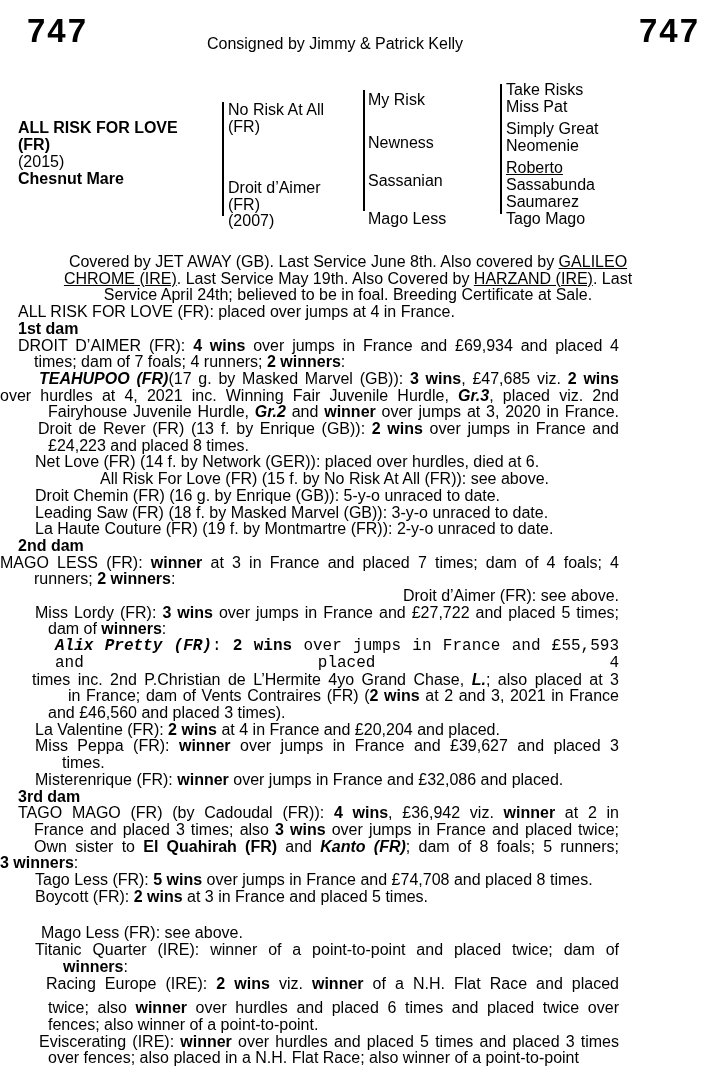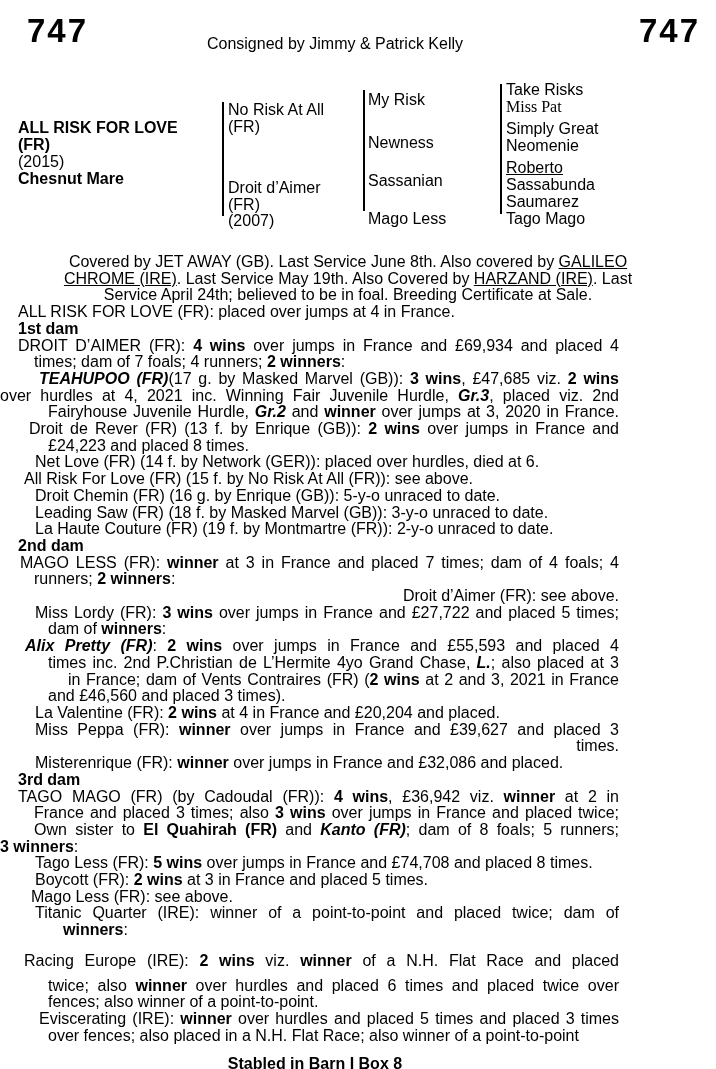--- a/index.html
+++ b/index.html
@@ -53,21 +53,21 @@
 <div class="pit" style="left: 228px; top: 102px;">No Risk At All</div>
     <div class="pit" style="left: 228px; top: 118.5px;">(FR)</div>
     <div class="pit" style="left: 228px; top: 180px;">Droit d’Aimer</div>
     <div class="pit" style="left: 228px; top: 196.5px;">(FR)</div>
     <div class="pit" style="left: 228px; top: 213px;">(2007)</div>
     <div class="pit" style="left: 368px; top: 92px;">My Risk</div>
     <div class="pit" style="left: 368px; top: 135px;">Newness</div>
     <div class="pit" style="left: 368px; top: 173px;">Sassanian</div>
     <div class="pit" style="left: 368px; top: 211px;">Mago Less</div>
     <div class="pit" style="left: 506px; top: 82px;">Take Risks</div>
-    <div class="pit" style="left: 506px; top: 99px; font-family: Liberation Serif, serif;">Miss Pat</div>
+    <div class="pit" style="left: 506px; top: 99px;">Miss Pat</div>
     <div class="pit" style="left: 506px; top: 121px;">Simply Great</div>
     <div class="pit" style="left: 506px; top: 138px;">Neomenie</div>
     <div class="pit" style="left: 506px; top: 160px; text-decoration: underline;">Roberto</div>
     <div class="pit" style="left: 506px; top: 177px;">Sassabunda</div>
     <div class="pit" style="left: 506px; top: 194px;">Saumarez</div>
     <div class="pit" style="left: 506px; top: 211px;">Tago Mago</div>
   </div>
 
 <div id="main">
   <div id="covering">
@@ -76,51 +76,51 @@
       <div class="cov"><span>Service April 24th; believed to be in foal. Breeding Certificate at Sale.</span></div>
     </div>
   <div id="bodytext">
       <div class="bl m" style="padding-left: 18px;"><span>ALL RISK FOR LOVE (FR): placed over jumps at 4 in France.</span></div>
       <div class="bl h" style="padding-left: 18px;"><span>1st dam</span></div>
       <div class="bl d jst" style="padding-left: 18px;"><span>DROIT D’AIMER (FR): </span><span class="b">4 wins</span><span> over jumps in France and £69,934 and placed 4</span></div>
       <div class="bl d" style="padding-left: 34px;"><span>times; dam of 7 foals; 4 runners; </span><span class="b">2 winners</span><span>:</span></div>
       <div class="bl p2 jst" style="padding-left: 39px;"><span class="b i">TEAHUPOO (FR)</span><span>(17 g. by Masked Marvel (GB)): </span><span class="b">3 wins</span><span>, £47,685 viz. </span><span class="b">2 wins</span></div>
       <div class="bl p2 jst" style=""><span>over hurdles at 4, 2021 inc. Winning Fair Juvenile Hurdle, </span><span class="b i">Gr.3</span><span>, placed viz. 2nd</span></div>
       <div class="bl p2 jst" style="padding-left: 48px;"><span>Fairyhouse Juvenile Hurdle, </span><span class="b i">Gr.2</span><span> and </span><span class="b">winner</span><span> over jumps at 3, 2020 in France.</span></div>
-      <div class="bl p1 jst" style="padding-left: 29px;"><span>Droit de Rever (FR) (13 f. by Enrique (GB)): </span><span class="b">2 wins</span><span> over jumps in France and</span></div>
+      <div class="bl p1 jst" style="padding-left: 38px;"><span>Droit de Rever (FR) (13 f. by Enrique (GB)): </span><span class="b">2 wins</span><span> over jumps in France and</span></div>
       <div class="bl p1" style="padding-left: 48px;"><span>£24,223 and placed 8 times.</span></div>
       <div class="bl p1" style="padding-left: 35px;"><span>Net Love (FR) (14 f. by Network (GER)): placed over hurdles, died at 6.</span></div>
-      <div class="bl p1" style="padding-left: 24px;"><span>All Risk For Love (FR) (15 f. by No Risk At All (FR)): see above.</span></div>
+      <div class="bl p1" style="padding-left: 30px; text-align: center;"><span>All Risk For Love (FR) (15 f. by No Risk At All (FR)): see above.</span></div>
       <div class="bl p1" style="padding-left: 35px;"><span>Droit Chemin (FR) (16 g. by Enrique (GB)): 5-y-o unraced to date.</span></div>
       <div class="bl p1" style="padding-left: 35px;"><span>Leading Saw (FR) (18 f. by Masked Marvel (GB)): 3-y-o unraced to date.</span></div>
       <div class="bl p1" style="padding-left: 35px;"><span>La Haute Couture (FR) (19 f. by Montmartre (FR)): 2-y-o unraced to date.</span></div>
       <div class="bl h" style="padding-left: 18px;"><span>2nd dam</span></div>
-      <div class="bl d jst" style="padding-left: 20px;"><span>MAGO LESS (FR): </span><span class="b">winner</span><span> at 3 in France and placed 7 times; dam of 4 foals; 4</span></div>
+      <div class="bl d jst" style="padding-left: 0;"><span>MAGO LESS (FR): </span><span class="b">winner</span><span> at 3 in France and placed 7 times; dam of 4 foals; 4</span></div>
       <div class="bl d" style="padding-left: 34px;"><span>runners; </span><span class="b">2 winners</span><span>:</span></div>
       <div class="bl p1" style="padding-left: 35px; text-align: right;"><span>Droit d’Aimer (FR): see above.</span></div>
       <div class="bl p1 jst" style="padding-left: 35px;"><span>Miss Lordy (FR): </span><span class="b">3 wins</span><span> over jumps in France and £27,722 and placed 5 times;</span></div>
       <div class="bl p1" style="padding-left: 48px;"><span>dam of </span><span class="b">winners</span><span>:</span></div>
-      <div class="bl p2 jst" style="padding-left: 25px;"><span class="b i">Alix Pretty (FR)</span><span>: </span><span class="b">2 wins</span><span> over jumps in France and £55,593 and placed 4</span></div>
-      <div class="bl p2 jst" style="padding-left: 48px;"><span>times inc. 2nd P.Christian de L’Hermite 4yo Grand Chase, </span><span class="b i">L.</span><span>; also placed at 3</span></div>
+      <div class="bl p2 jst" style="padding-left: 55px; font-family: Liberation Mono, monospace;"><span class="b i">Alix Pretty (FR)</span><span>: </span><span class="b">2 wins</span><span> over jumps in France and £55,593 and placed 4</span></div>
+      <div class="bl p2 jst" style="padding-left: 32px;"><span>times inc. 2nd P.Christian de L’Hermite 4yo Grand Chase, </span><span class="b i">L.</span><span>; also placed at 3</span></div>
       <div class="bl p2 jst" style="padding-left: 68px;"><span>in France; dam of Vents Contraires (FR) (</span><span class="b">2 wins</span><span> at 2 and 3, 2021 in France</span></div>
       <div class="bl p2" style="padding-left: 48px;"><span>and £46,560 and placed 3 times).</span></div>
       <div class="bl p1" style="padding-left: 35px;"><span>La Valentine (FR): </span><span class="b">2 wins</span><span> at 4 in France and £20,204 and placed.</span></div>
       <div class="bl p1 jst" style="padding-left: 35px;"><span>Miss Peppa (FR): </span><span class="b">winner</span><span> over jumps in France and £39,627 and placed 3</span></div>
-      <div class="bl p1" style="padding-left: 32px; text-align: right;"><span>times.</span></div>
+      <div class="bl p1" style="padding-left: 62px;"><span>times.</span></div>
       <div class="bl p1" style="padding-left: 35px;"><span>Misterenrique (FR): </span><span class="b">winner</span><span> over jumps in France and £32,086 and placed.</span></div>
       <div class="bl h" style="padding-left: 18px;"><span>3rd dam</span></div>
       <div class="bl d jst" style="padding-left: 18px;"><span>TAGO MAGO (FR) (by Cadoudal (FR)): </span><span class="b">4 wins</span><span>, £36,942 viz. </span><span class="b">winner</span><span> at 2 in</span></div>
       <div class="bl d jst" style="padding-left: 34px;"><span>France and placed 3 times; also </span><span class="b">3 wins</span><span> over jumps in France and placed twice;</span></div>
       <div class="bl d jst" style="padding-left: 34px;"><span>Own sister to </span><span class="b">El Quahirah (FR)</span><span> and </span><span class="b i">Kanto (FR)</span><span>; dam of 8 foals; 5 runners;</span></div>
       <div class="bl d" style=""><span class="b">3 winners</span><span>:</span></div>
       <div class="bl p1" style="padding-left: 35px;"><span>Tago Less (FR): </span><span class="b">5 wins</span><span> over jumps in France and £74,708 and placed 8 times.</span></div>
       <div class="bl p1" style="padding-left: 35px;"><span>Boycott (FR): </span><span class="b">2 wins</span><span> at 3 in France and placed 5 times.</span></div>
-      <div class="bl p1" style="padding-left: 31px;"><span>Mago Less (FR): see above.</span></div>
+      <div class="bl p1" style="padding-left: 41px; margin-top: 20px;"><span>Mago Less (FR): see above.</span></div>
       <div class="bl p1 jst" style="padding-left: 35px;"><span>Titanic Quarter (IRE): winner of a point-to-point and placed twice; dam of</span></div>
       <div class="bl p1" style="padding-left: 63px;"><span class="b">winners</span><span>:</span></div>
-      <div class="bl p2 jst" style="padding-left: 24px; margin-top: 14px;"><span>Racing Europe (IRE): </span><span class="b">2 wins</span><span> viz. </span><span class="b">winner</span><span> of a N.H. Flat Race and placed</span></div>
+      <div class="bl p2 jst" style="padding-left: 46px;"><span>Racing Europe (IRE): </span><span class="b">2 wins</span><span> viz. </span><span class="b">winner</span><span> of a N.H. Flat Race and placed</span></div>
       <div class="bl p2 jst" style="padding-left: 48px; margin-top: 8px;"><span>twice; also </span><span class="b">winner</span><span> over hurdles and placed 6 times and placed twice over</span></div>
       <div class="bl p2" style="padding-left: 48px;"><span>fences; also winner of a point-to-point.</span></div>
       <div class="bl p2 jst" style="padding-left: 39px;"><span>Eviscerating (IRE): </span><span class="b">winner</span><span> over hurdles and placed 5 times and placed 3 times</span></div>
       <div class="bl p2" style="padding-left: 48px;"><span>over fences; also placed in a N.H. Flat Race; also winner of a point-to-point</span></div>
     </div>
   <div id="stabled">Stabled in Barn I Box 8</div>
 </div>
 
 </body></html>

